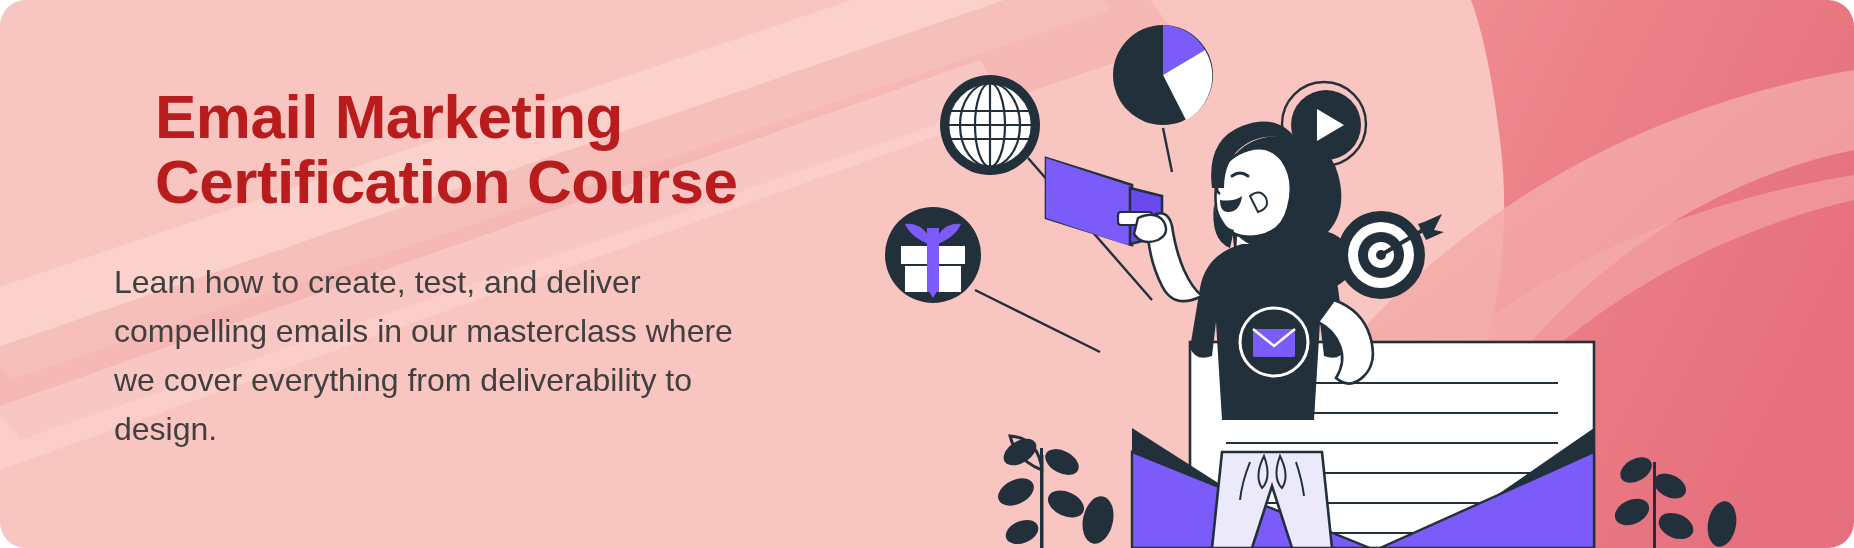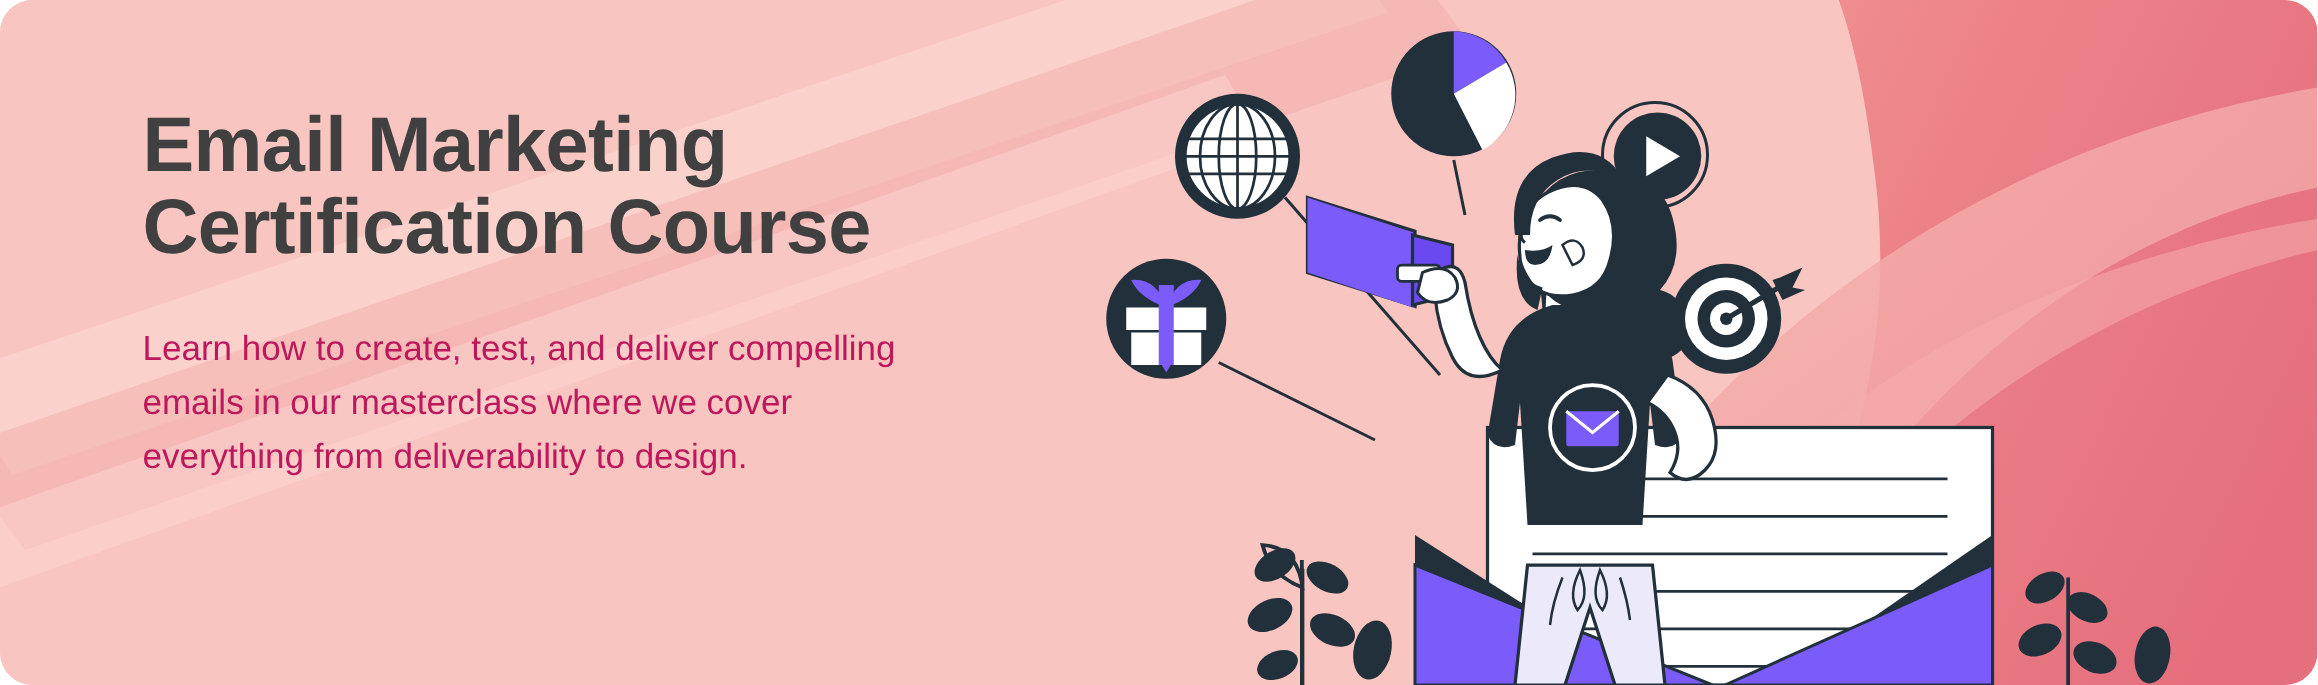--- a/index.html
+++ b/index.html
@@ -26,30 +26,31 @@
     top:84px;
     width:700px;
     z-index:6;
   }
   #headline{
     font-family:"Liberation Sans", sans-serif;
     font-weight:700;
     font-size:62px;
     line-height:1.05;
     letter-spacing:-0.5px;
-    color:#404040;
+    color:#b91c1c;
     white-space:pre-line;
+    margin-left:41px;
   }
   #subcopy{
     margin-top:44px;
     font-family:"Liberation Sans", sans-serif;
     font-weight:400;
-    font-size:28px;
+    font-size:32px;
     line-height:1.53;
-    color:#be185d;
+    color:#404040;
     max-width:640px;
   }
 
   
   #art{
     position:absolute;
     right:0;
     top:0;
     width:1060px;
     height:548px;

